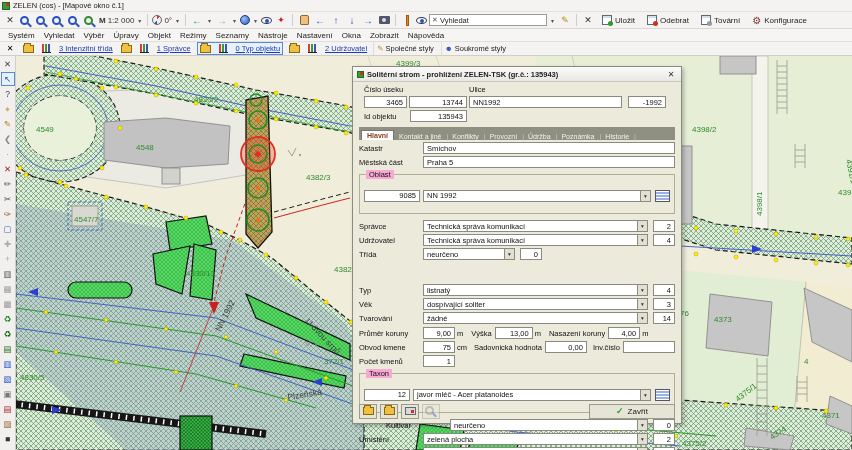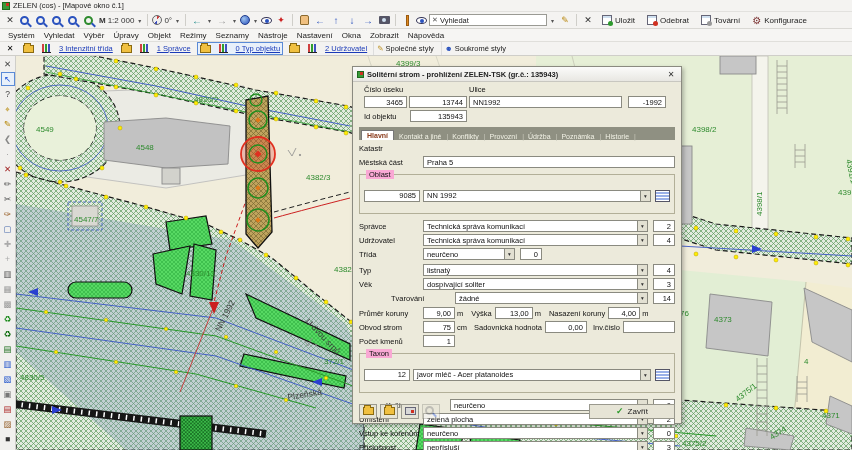--- a/index.html
+++ b/index.html
@@ -563,20 +563,21 @@
     <span class="dtab">Kontakt a jiné</span>
     <span class="dtab">Konflikty</span>
     <span class="dtab">Provozní</span>
     <span class="dtab">Údržba</span>
     <span class="dtab">Poznámka</span>
     <span class="dtab">Historie</span>
   </div>
 
   <div class="drow">
     <span class="dlabel" style="width:64px;">Katastr</span>
+    <span class="dfield" style="flex:1;">Smíchov</span>
   </div>
   <div class="drow">
     <span class="dlabel" style="width:64px;">Městská část</span>
     <span class="dfield" style="flex:1;">Praha 5</span>
   </div>
 
   <div class="dgroup">
     <span class="glabel">Oblast</span>
     <div class="grow">
       <span class="dfield rt" style="width:56px;">9085</span>
@@ -606,58 +607,58 @@
   </div>
   <div class="drow">
     <span class="dlabel" style="width:64px;">Třída</span>
     <span class="dfield combo" style="flex:none;width:92px;">
         <span>neurčeno</span>
         <span class="cbtn">▾</span>
       </span>
     <span class="dfield numbox">0</span>
   </div>
 
-  <div class="drow" style="margin-top:4px;">
+  <div class="drow" style="margin-top:24px;">
     <span class="dlabel" style="width:64px;">Typ</span>
     <span class="dfield combo">
         <span>listnatý</span>
         <span class="cbtn">▾</span>
       </span>
     <span class="dfield numbox">4</span>
   </div>
   <div class="drow">
     <span class="dlabel" style="width:64px;">Věk</span>
     <span class="dfield combo">
         <span>dospívající soliter</span>
         <span class="cbtn">▾</span>
       </span>
     <span class="dfield numbox">3</span>
   </div>
   <div class="drow">
-    <span class="dlabel" style="width:64px;margin-left:32px;">Tvarování</span>
+    <span class="dlabel" style="width:64px;">Tvarování</span>
     <span class="dfield combo">
         <span>žádné</span>
         <span class="cbtn">▾</span>
       </span>
     <span class="dfield numbox">14</span>
   </div>
 
   <div class="drow" style="margin-top:3px;">
     <span class="dlabel" style="width:64px;">Průměr koruny</span>
     <span class="dfield rt" style="width:32px;">9,00</span>
     <span class="unit">m</span>
     <span class="dlabel" style="margin-left:5px;">Výška</span>
     <span class="dfield rt" style="width:38px;margin-left:3px;">13,00</span>
     <span class="unit">m</span>
     <span class="dlabel" style="margin-left:5px;">Nasazení koruny</span>
     <span class="dfield rt" style="width:32px;margin-left:3px;">4,00</span>
     <span class="unit">m</span>
   </div>
   <div class="drow">
-    <span class="dlabel" style="width:64px;">Obvod strom</span>
+    <span class="dlabel" style="width:64px;">Obvod kmene</span>
     <span class="dfield rt" style="width:32px;">75</span>
     <span class="unit">cm</span>
     <span class="dlabel" style="margin-left:4px;">Sadovnická hodnota</span>
     <span class="dfield rt" style="width:42px;margin-left:3px;padding-left:8px;">0,00</span>
     <span class="dlabel" style="margin-left:6px;">Inv.číslo</span>
     <span class="dfield" style="flex:1;margin-left:3px;"></span>
   </div>
   <div class="drow">
     <span class="dlabel" style="width:64px;">Počet kmenů</span>
     <span class="dfield rt" style="width:32px;">1</span>

